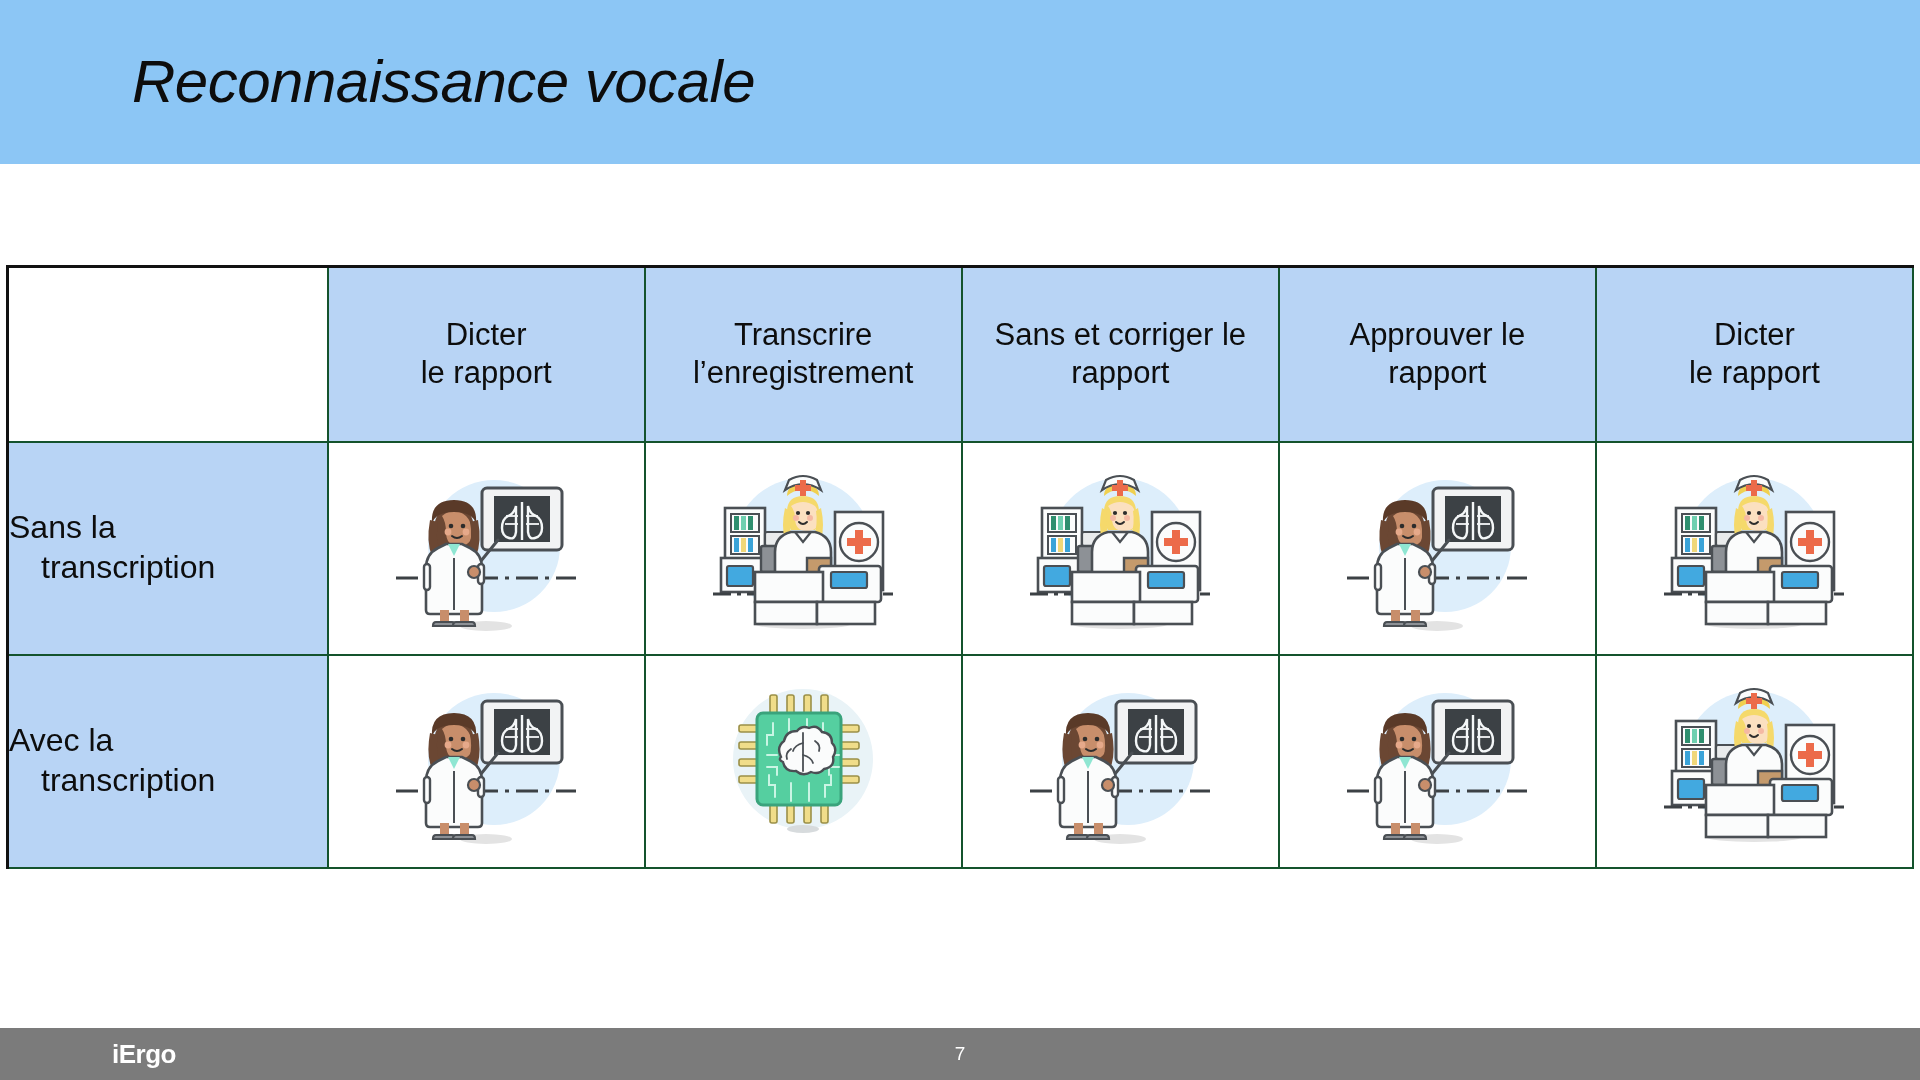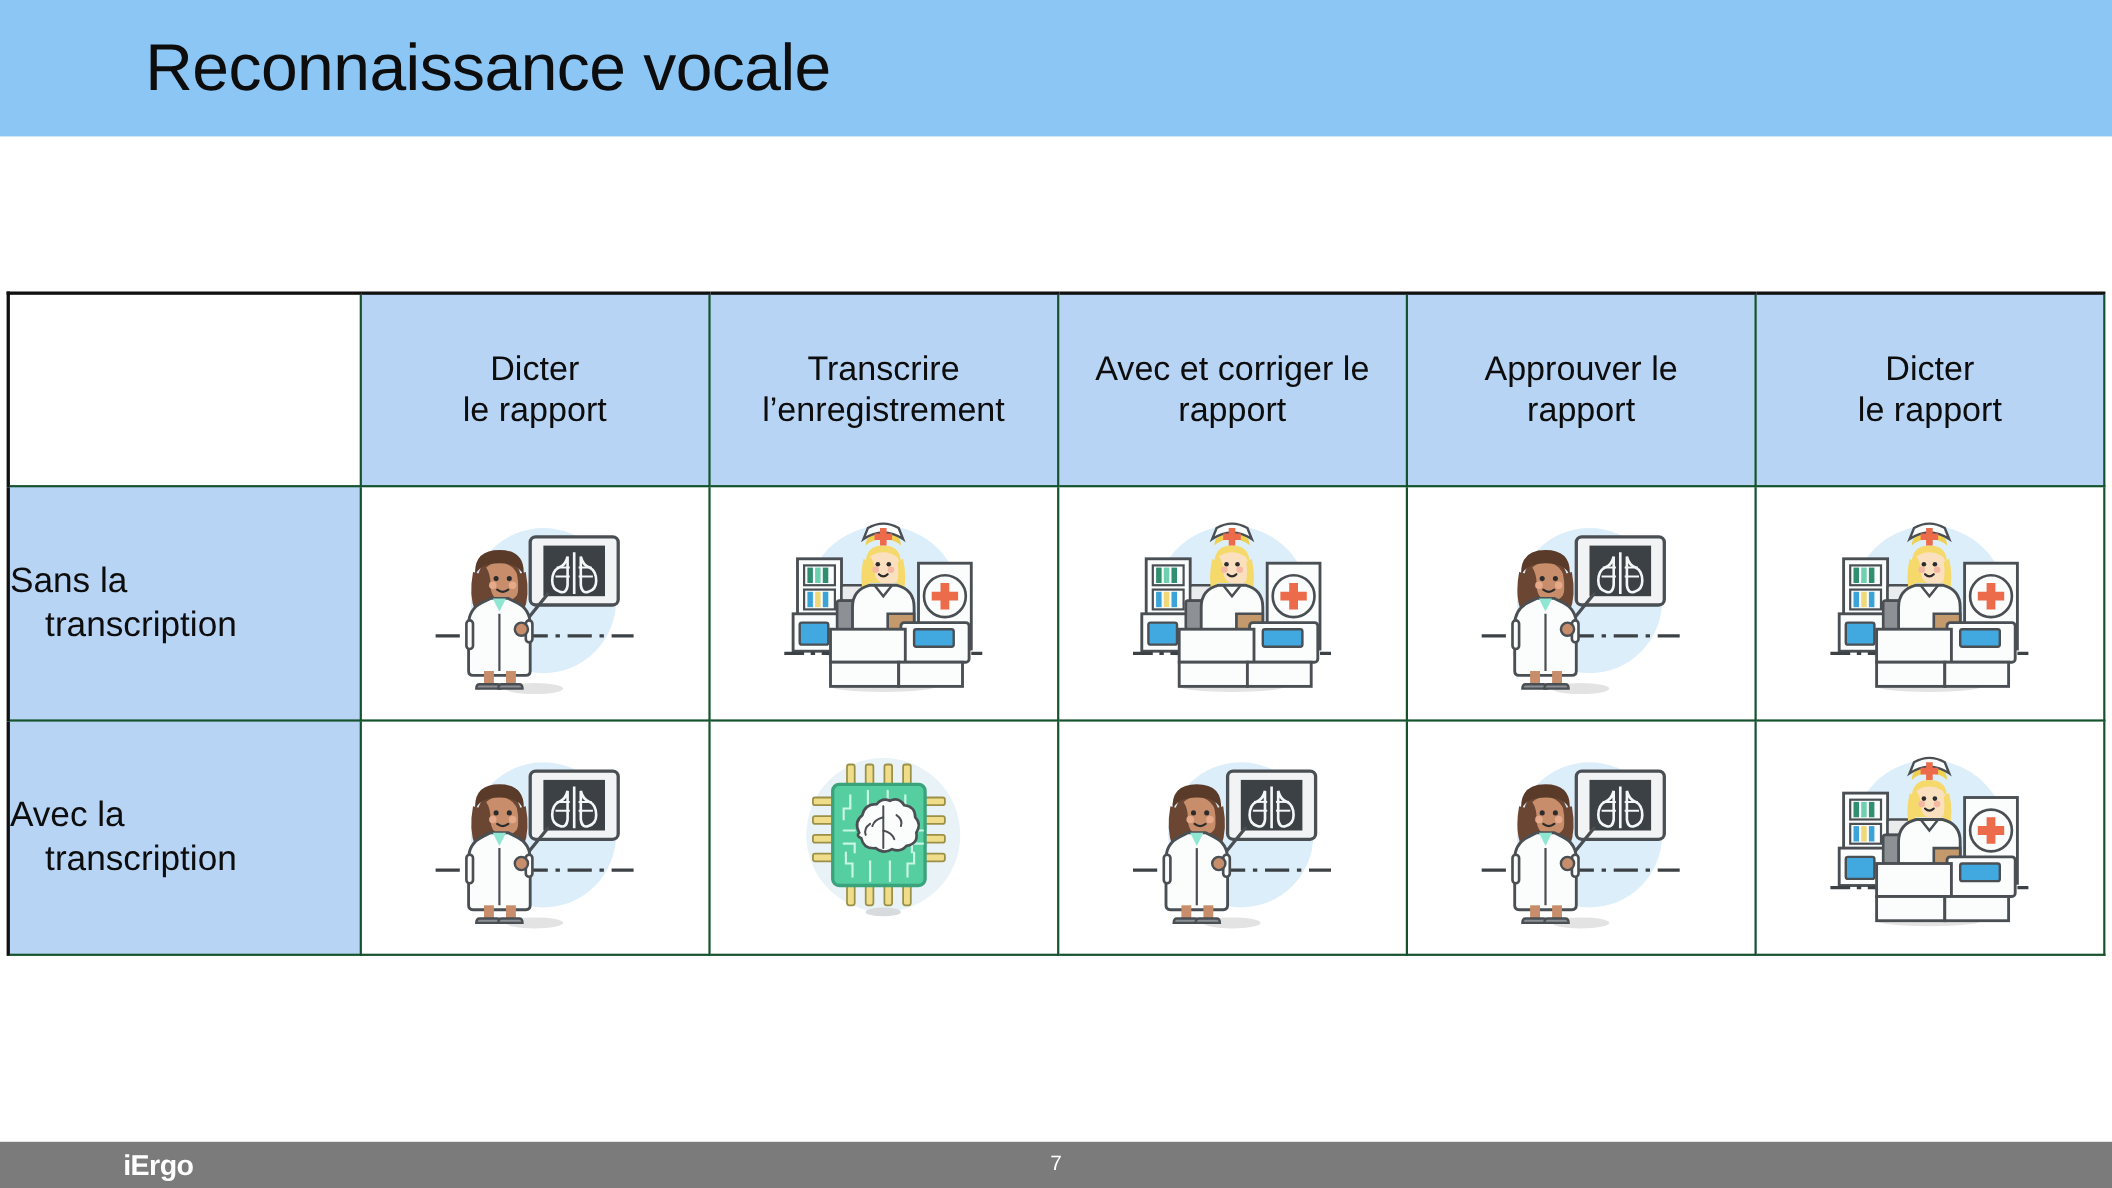--- a/index.html
+++ b/index.html
@@ -17,24 +17,25 @@
     width: 1920px;
     height: 1080px;
     background: #ffffff;
   }
 
   
   .title-band {
     position: absolute;
     top: 0; left: 0;
     width: 1920px;
-    height: 124px;
+    height: 164px;
     background: #8cc6f5;
     display: flex;
     align-items: center;
+    font-style: italic;
   }
   .title-text {
     margin-left: 132px;
     font-size: 60px;
     font-weight: 400;
     color: #0d0d0d;
     letter-spacing: -0.5px;
     line-height: 1;
   }
 
@@ -101,21 +102,21 @@
     height: 209px;
   }
   .art-wrap svg { display: block; }
 
   
   .footer {
     position: absolute;
     left: 0;
     bottom: 0;
     width: 1920px;
-    height: 42px;
+    height: 52px;
     background: #7b7b7b;
     display: flex;
     align-items: center;
   }
   .footer-logo {
     position: absolute;
     left: 112px;
     color: #ffffff;
     font-size: 26px;
     font-weight: 700;
@@ -157,21 +158,21 @@
           <span>Dicter</span>
           <span class="l2">le rapport</span>
         </td>
 
         <td class="hdr-cell">
           <span>Transcrire</span>
           <span class="l2">l’enregistrement</span>
         </td>
 
         <td class="hdr-cell">
-          <span>Avec et corriger le</span>
+          <span>Sans et corriger le</span>
           <span class="l2">rapport</span>
         </td>
 
         <td class="hdr-cell">
           <span>Approuver le</span>
           <span class="l2">rapport</span>
         </td>
 
         <td class="hdr-cell">
           <span>Dicter</span>

